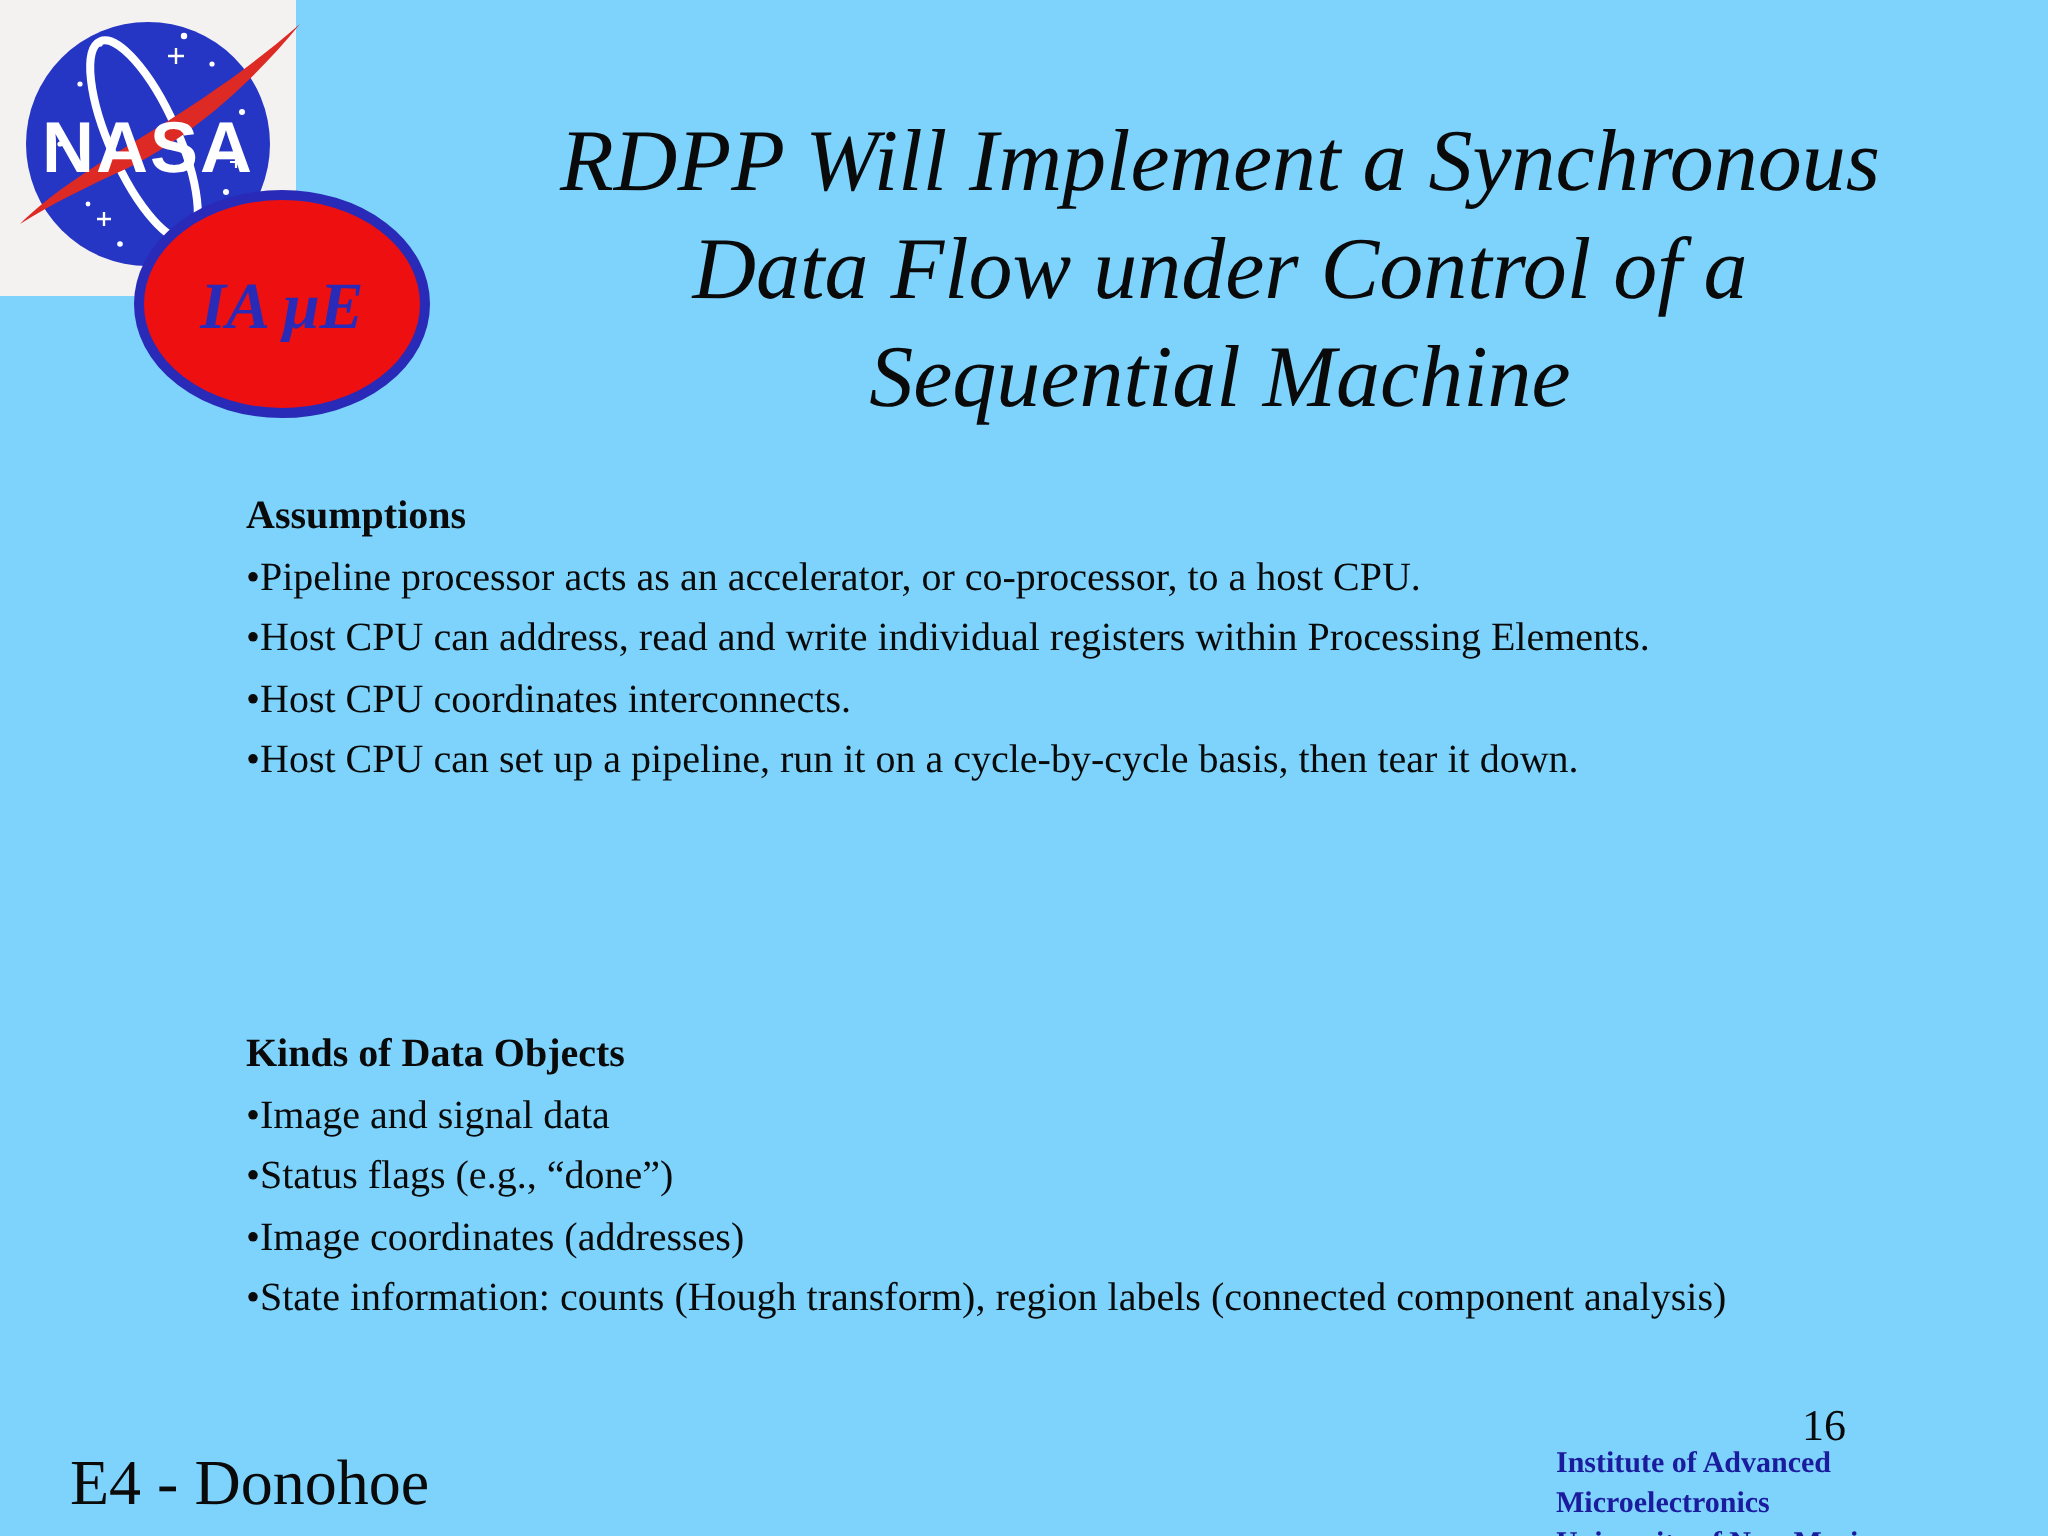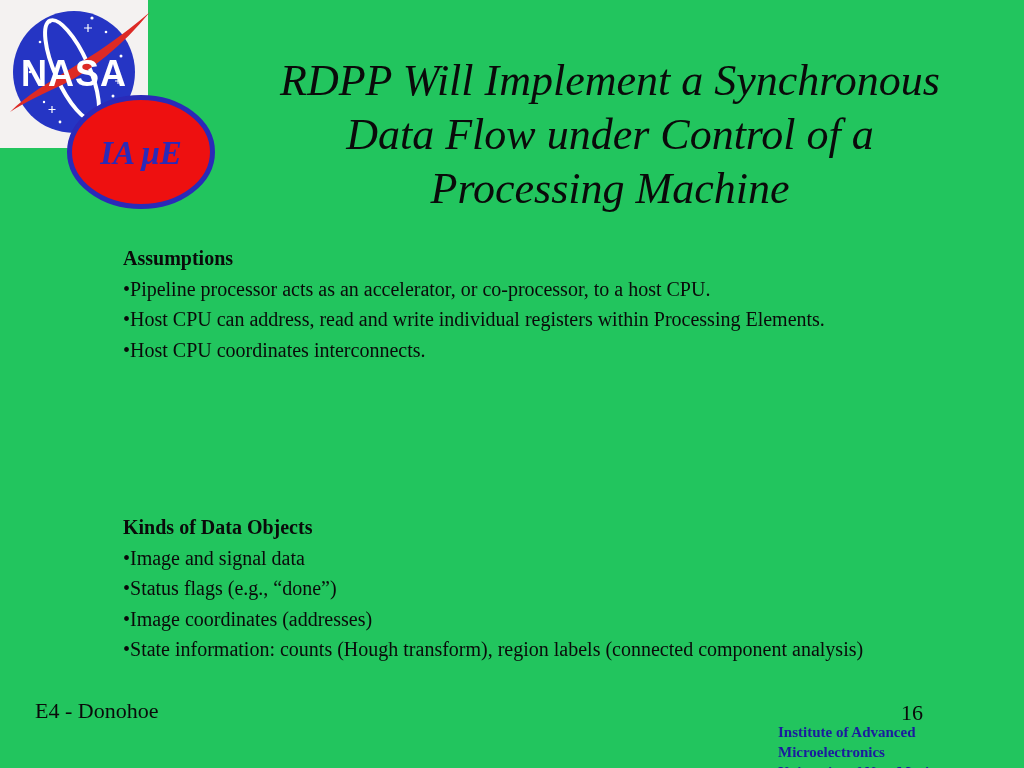--- a/index.html
+++ b/index.html
@@ -1,19 +1,19 @@
 <!DOCTYPE html>
 <html><head>
 <meta charset="utf-8">
 <style>
   html,body{margin:0;padding:0;background:#888;}
   .slide{
     position:relative;
     width:1024px;height:768px;
-    background:#22c55e;
+    background:#7dd3fc;
     overflow:hidden;
     font-family:"Liberation Serif", serif;
     color:#0a0a0a;
   }
   .logo-bg{
     position:absolute;left:0;top:0;width:148px;height:148px;
     background:#f4f2f1;
   }
   .nasa-logo{position:absolute;left:0;top:0;width:158px;height:150px;z-index:1;}
   .iame-logo{position:absolute;left:66px;top:94px;width:150px;height:116px;z-index:2;}
@@ -26,22 +26,22 @@
   }
   .body-block{
     position:absolute;left:123px;width:804px;
     font-size:20px;line-height:30.5px;
   }
   .block-1{top:243px;}
   .block-2{top:512px;}
   .section-heading{font-weight:bold;}
   .bullet-line{font-weight:normal;}
   .footer-author{
-    position:absolute;left:35px;top:697px;
-    font-size:22px;line-height:28px;
+    position:absolute;left:35px;top:727px;
+    font-size:32px;line-height:28px;
   }
   .page-number{
     position:absolute;left:894px;top:700px;width:36px;
     text-align:center;font-size:22px;line-height:26px;
   }
   .institute{
     position:absolute;left:778px;top:722px;width:240px;
     font-size:15px;line-height:20px;font-weight:bold;
     color:#1b1b9e;
     font-family:"Liberation Serif", serif;
@@ -77,28 +77,29 @@
   </svg>
 
   <svg class="iame-logo" viewBox="0 0 150 116">
     <ellipse cx="75" cy="58" rx="71.5" ry="54.5" fill="#ee1010" stroke="#2a2ab8" stroke-width="5"></ellipse>
     <text x="75" y="70" font-size="33" font-style="italic" font-weight="bold" fill="#2a2ab8" text-anchor="middle" font-family="Liberation Serif, serif">IA μE</text>
   </svg>
 
   <div class="title">
     <div>RDPP Will Implement a Synchronous</div>
     <div>Data Flow under Control of a</div>
-    <div>Processing Machine</div>
+    <div>Sequential Machine</div>
   </div>
 
   <div class="body-block block-1">
     <div class="section-heading">Assumptions</div>
     <div class="bullet-line">•Pipeline processor acts as an accelerator, or co-processor, to a host CPU.</div>
     <div class="bullet-line">•Host CPU can address, read and write individual registers within Processing Elements.</div>
     <div class="bullet-line">•Host CPU coordinates interconnects.</div>
+    <div class="bullet-line">•Host CPU can set up a pipeline, run it on a cycle-by-cycle basis, then tear it down.</div>
   </div>
 
   <div class="body-block block-2">
     <div class="section-heading">Kinds of Data Objects</div>
     <div class="bullet-line">•Image and signal data</div>
     <div class="bullet-line">•Status flags (e.g., “done”)</div>
     <div class="bullet-line">•Image coordinates (addresses)</div>
     <div class="bullet-line">•State information: counts (Hough transform), region labels (connected component analysis)</div>
   </div>
 

